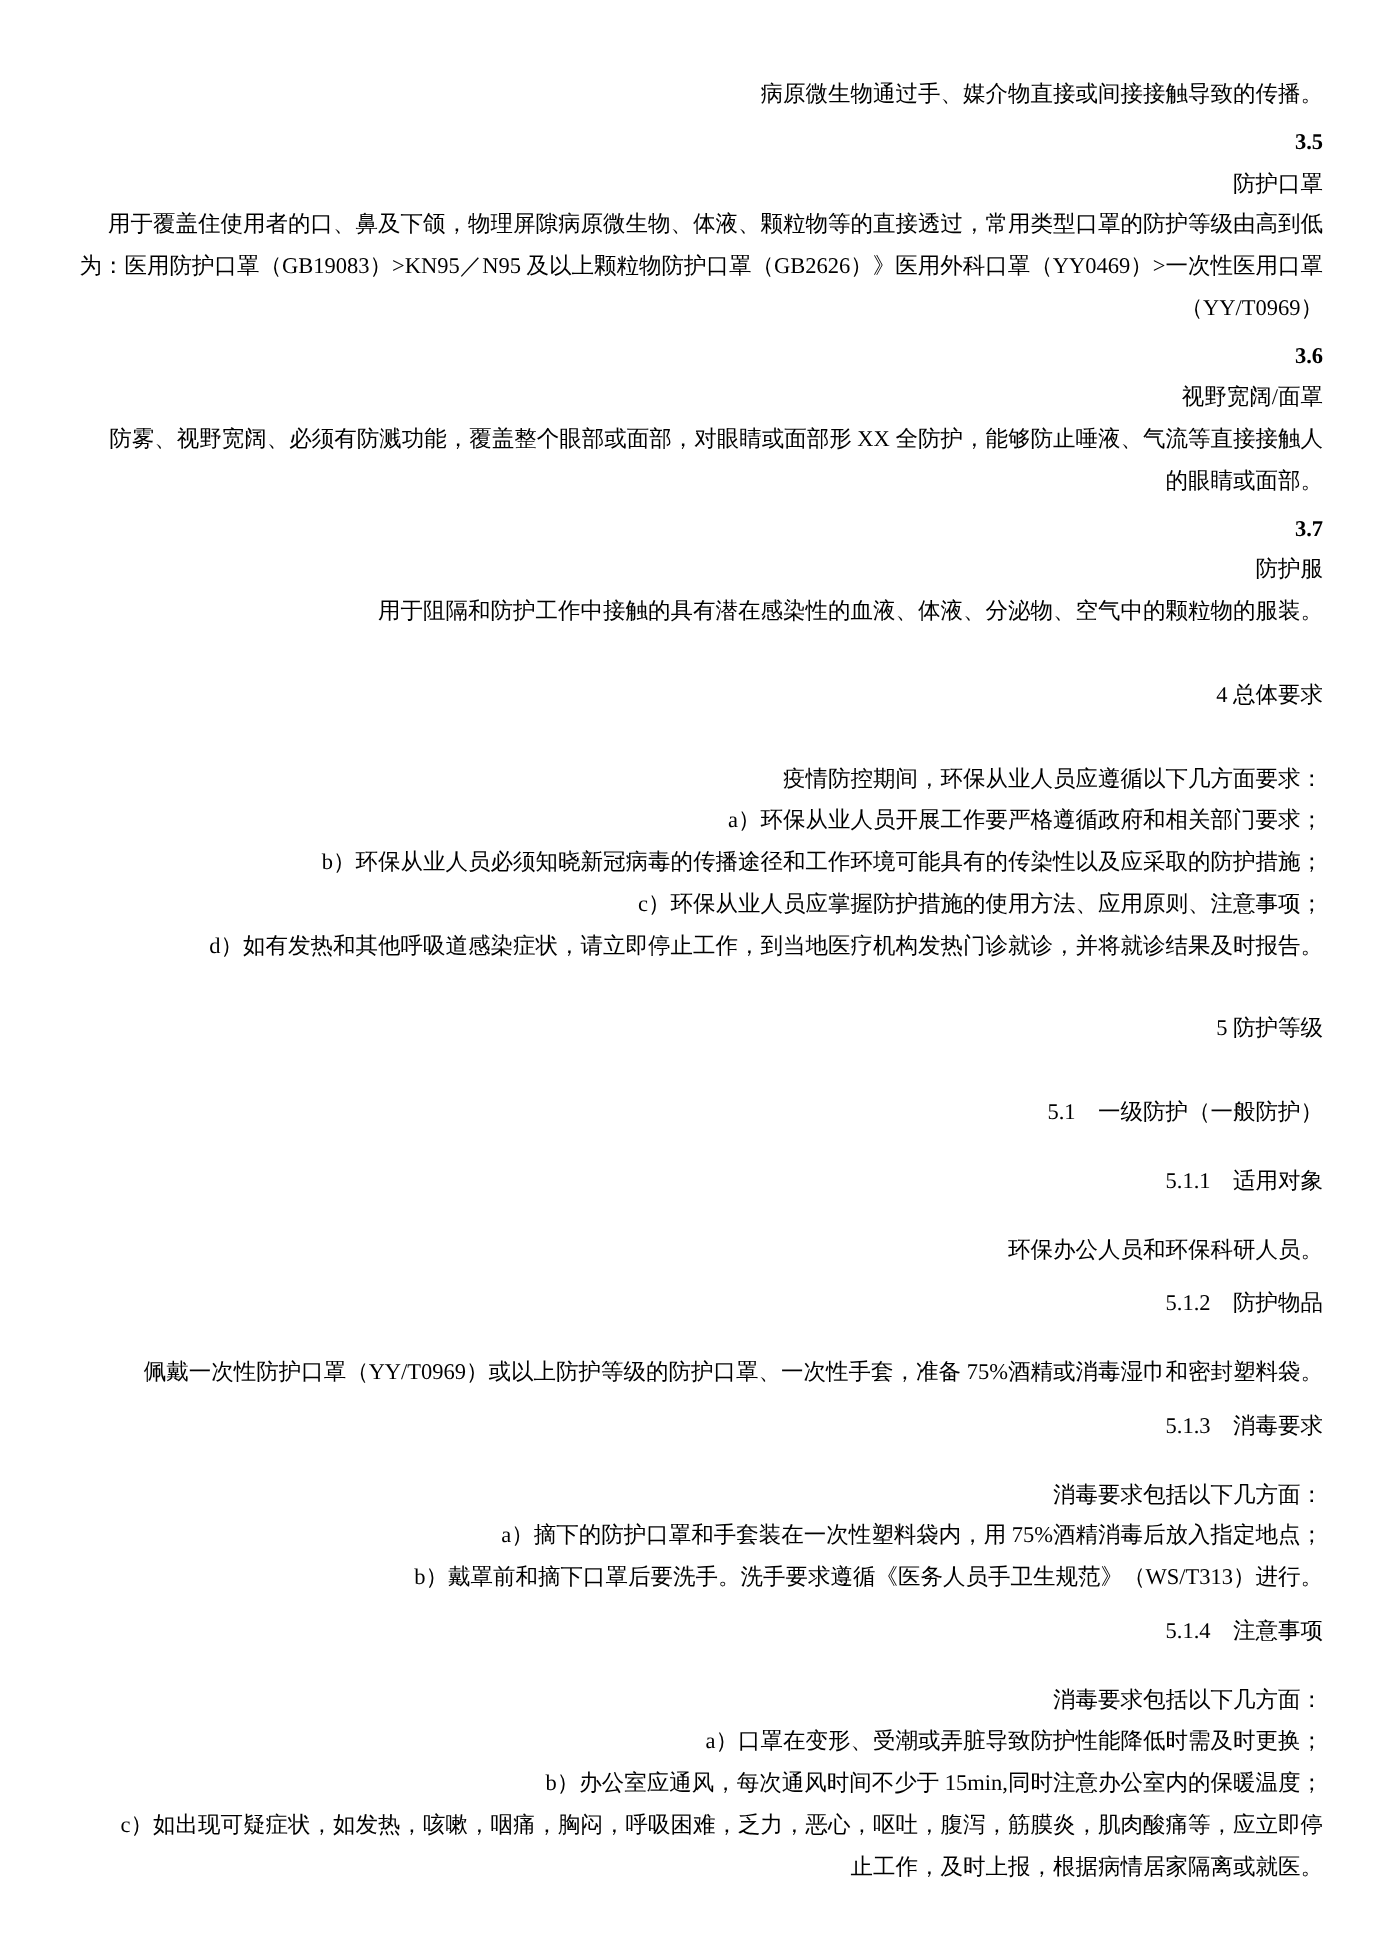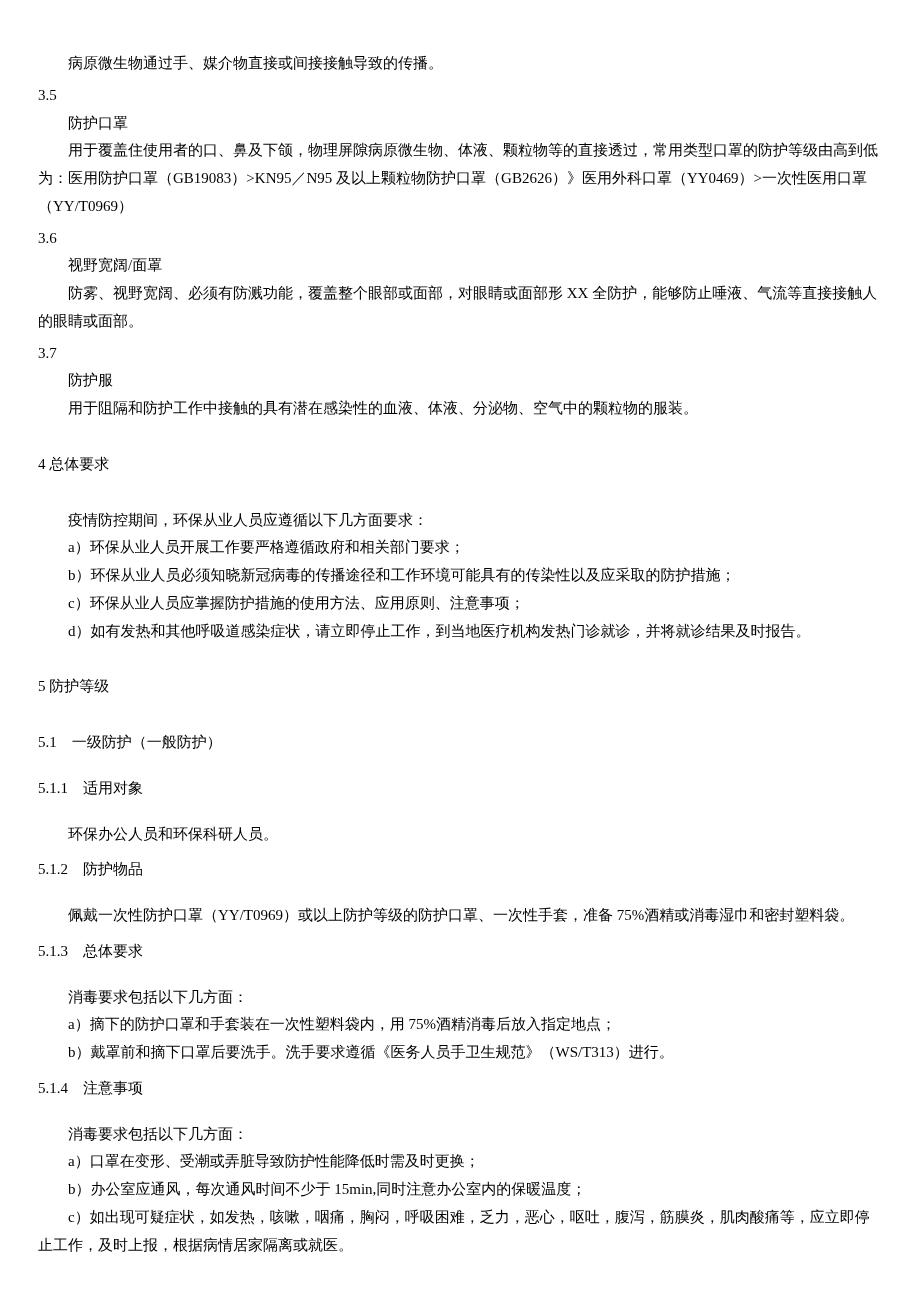--- a/index.html
+++ b/index.html
@@ -12,31 +12,33 @@
       padding: 50px 38px 60px 38px;
       width: 920px;
       box-sizing: border-box;
     }
     .indent {
       text-indent: 2em;
     }
     .sec-num {
       margin-top: 4px;
       margin-bottom: 0;
+      font-weight: bold;
     }
     .section-gap {
       margin-top: 28px;
       margin-bottom: 28px;
     }
     .sub-gap {
       margin-top: 8px;
       margin-bottom: 18px;
     }
     p {
       margin: 0;
+      text-align: right;
     }
   </style>
 </head>
 <body>
 
 <p class="indent">病原微生物通过手、媒介物直接或间接接触导致的传播。</p>
 
 <p class="sec-num">3.5</p>
 <p class="indent">防护口罩</p>
 <p class="indent">用于覆盖住使用者的口、鼻及下颌，物理屏隙病原微生物、体液、颗粒物等的直接透过，常用类型口罩的防护等级由高到低为：医用防护口罩（GB19083）&gt;KN95／N95 及以上颗粒物防护口罩（GB2626）》医用外科口罩（YY0469）&gt;一次性医用口罩（YY/T0969）</p>
@@ -60,21 +62,21 @@
 <p class="section-gap">5 防护等级</p>
 
 <p class="sub-gap">5.1　一级防护（一般防护）</p>
 
 <p class="sub-gap">5.1.1　适用对象</p>
 <p class="indent">环保办公人员和环保科研人员。</p>
 
 <p class="sub-gap">5.1.2　防护物品</p>
 <p class="indent">佩戴一次性防护口罩（YY/T0969）或以上防护等级的防护口罩、一次性手套，准备 75%酒精或消毒湿巾和密封塑料袋。</p>
 
-<p class="sub-gap">5.1.3　总体要求</p>
+<p class="sub-gap">5.1.3　消毒要求</p>
 <p class="indent">消毒要求包括以下几方面：</p>
 <p class="indent">a）摘下的防护口罩和手套装在一次性塑料袋内，用 75%酒精消毒后放入指定地点；</p>
 <p class="indent">b）戴罩前和摘下口罩后要洗手。洗手要求遵循《医务人员手卫生规范》（WS/T313）进行。</p>
 
 <p class="sub-gap">5.1.4　注意事项</p>
 <p class="indent">消毒要求包括以下几方面：</p>
 <p class="indent">a）口罩在变形、受潮或弄脏导致防护性能降低时需及时更换；</p>
 <p class="indent">b）办公室应通风，每次通风时间不少于 15min,同时注意办公室内的保暖温度；</p>
 <p class="indent">c）如出现可疑症状，如发热，咳嗽，咽痛，胸闷，呼吸困难，乏力，恶心，呕吐，腹泻，筋膜炎，肌肉酸痛等，应立即停止工作，及时上报，根据病情居家隔离或就医。</p>
 

